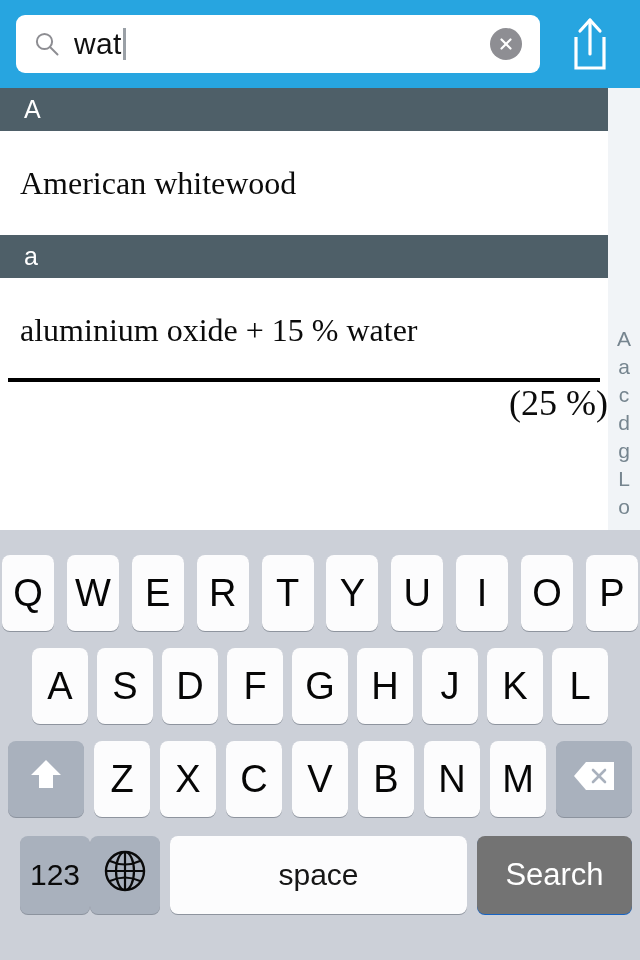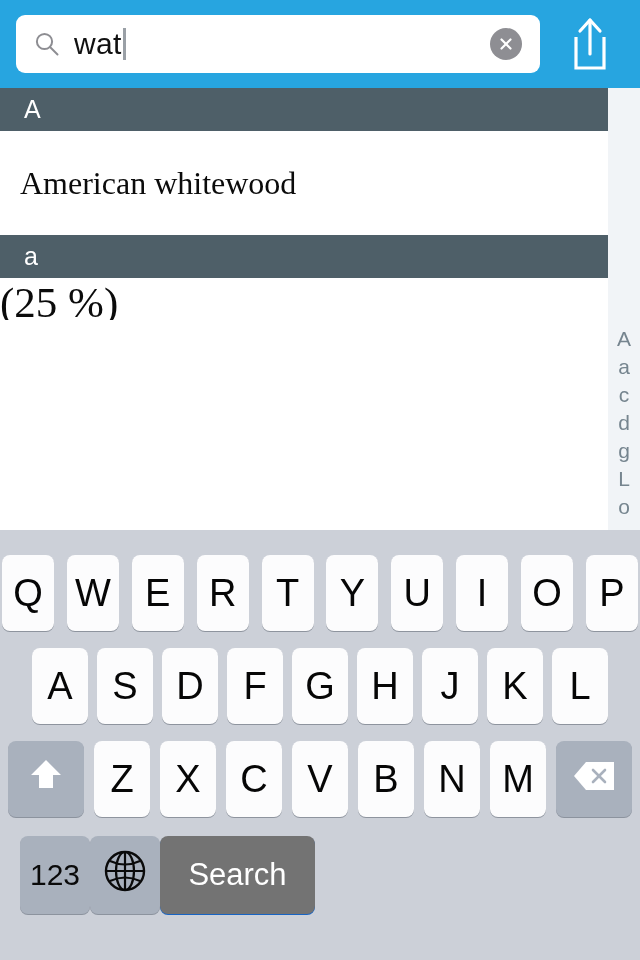--- a/index.html
+++ b/index.html
@@ -66,23 +66,23 @@
     padding-left:20px;
     font-family:"Liberation Serif", serif;
     font-size:32px; color:#0b0b0b;
   }
   .row.divided::after {
     content:""; position:absolute; left:8px; right:8px; bottom:0;
     height:4px; background:#000000;
   }
   .row-clip {
     height:42px; overflow:hidden;
-    display:flex; align-items:flex-start; justify-content:flex-start;
+    display:flex; align-items:flex-start; justify-content:flex-end;
     font-family:"Liberation Serif", serif;
-    font-size:43px; color:#0b0b0b;
+    font-size:36px; color:#0b0b0b;
   }
 
   
   .index-strip {
     position:absolute; right:0; top:88px; width:32px; height:442px;
     background:#f1f4f7;
     display:flex; flex-direction:column; align-items:center;
     padding-top:237px;
   }
   .index-letter {
@@ -92,21 +92,21 @@
 
   
   .keyboard {
     position:absolute; left:0; top:530px; width:640px; height:430px;
     background:#ccd0d8;
   }
   .krow { display:flex; align-items:center; }
   .krow1 { padding:25px 2px 0 2px; justify-content:space-between; }
   .krow2 { padding:17px 32px 0 32px; justify-content:space-between; }
   .krow3 { padding:17px 8px 0 8px; justify-content:space-between; }
-  .krow4 { padding:19px 8px 0 20px; justify-content:flex-start; }
+  .krow4 { padding:19px 8px 0 20px; justify-content:center; }
 
   .key {
     background:#fcfcfd;
     border-radius:8px;
     box-shadow:0 1px 0 #8e949e;
     color:#060606;
     display:flex; align-items:center; justify-content:center;
     font-size:38px;
     height:76px;
     width:52px;
@@ -182,20 +182,23 @@
     </div>
 
     <div class="row">
       <span>American whitewood</span>
     </div>
 
     <div class="section-header">
       <span>a</span>
     </div>
 
+    <div class="row divided">
+      <span>aluminium oxide + 15 % water</span>
+    </div>
 
 
     <div class="row-clip">
       <span>(25 %)</span>
     </div>
   </div>
 
   <div class="index-strip">
     <span class="index-letter">A</span>
     <span class="index-letter">a</span>
@@ -266,16 +269,17 @@
           <svg viewBox="0 0 46 46">
             <circle cx="23" cy="23" r="19" fill="none" stroke="#0a0a0a" stroke-width="2.4"></circle>
             <ellipse cx="23" cy="23" rx="9" ry="19" fill="none" stroke="#0a0a0a" stroke-width="2.2"></ellipse>
             <line x1="4" y1="23" x2="42" y2="23" stroke="#0a0a0a" stroke-width="2.2"></line>
             <line x1="23" y1="4" x2="23" y2="42" stroke="#0a0a0a" stroke-width="2.2"></line>
             <path d="M8 13 Q23 20 38 13" fill="none" stroke="#0a0a0a" stroke-width="2"></path>
             <path d="M8 33 Q23 26 38 33" fill="none" stroke="#0a0a0a" stroke-width="2"></path>
           </svg>
         </span>
       </div>
+      <div class="key space">space</div>
       <div class="key search">Search</div>
     </div>
   </div>
 </div>
 
 </body></html>

